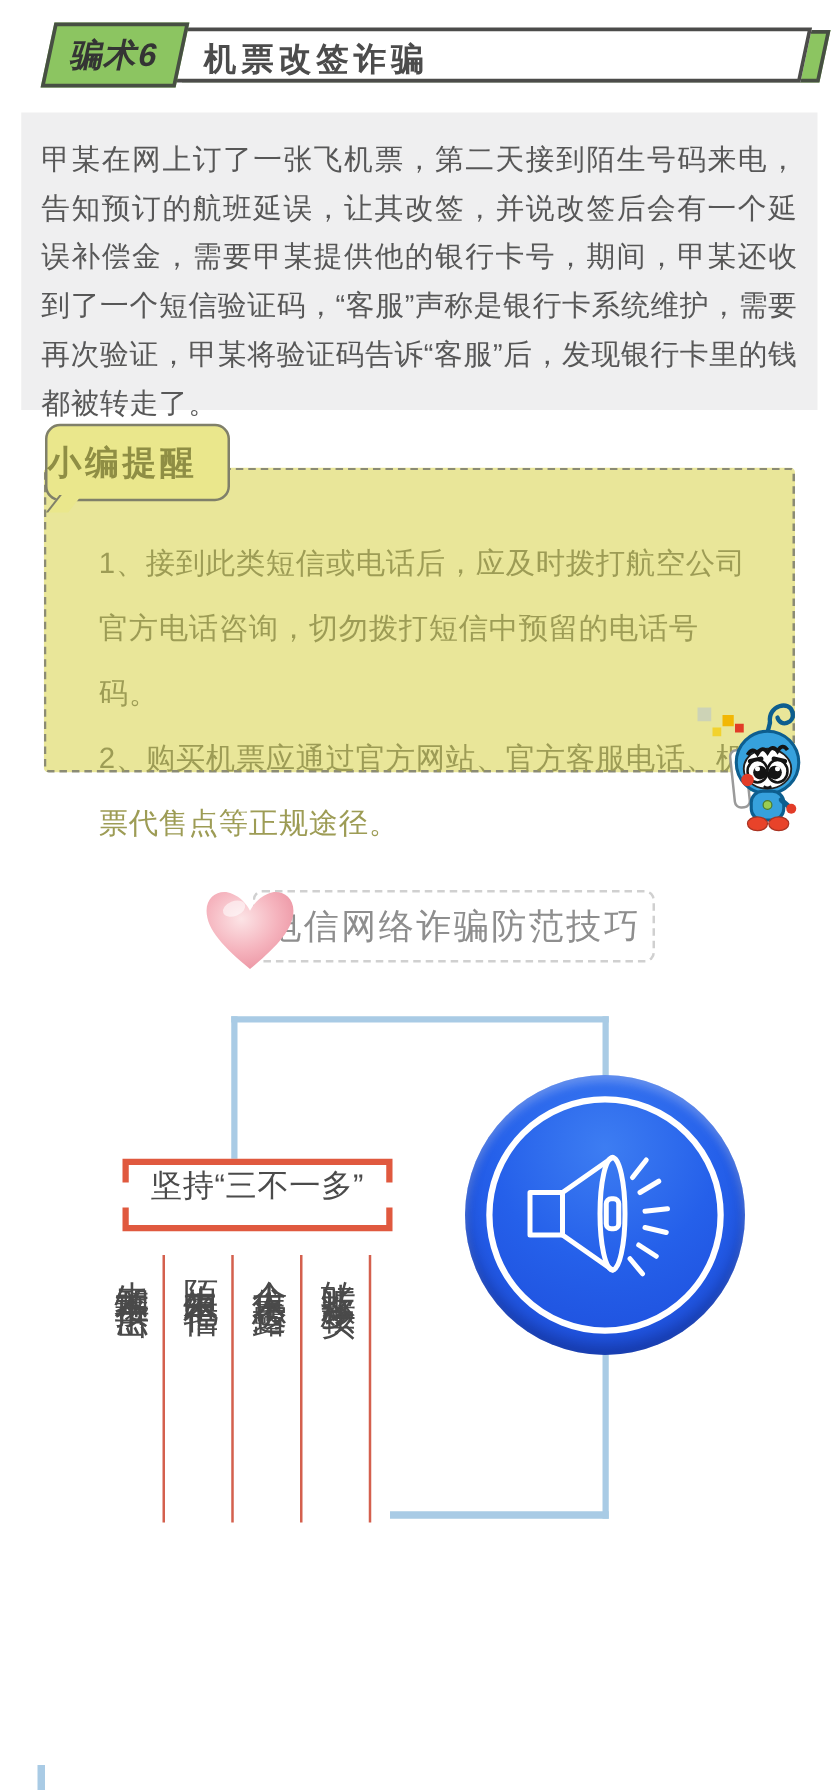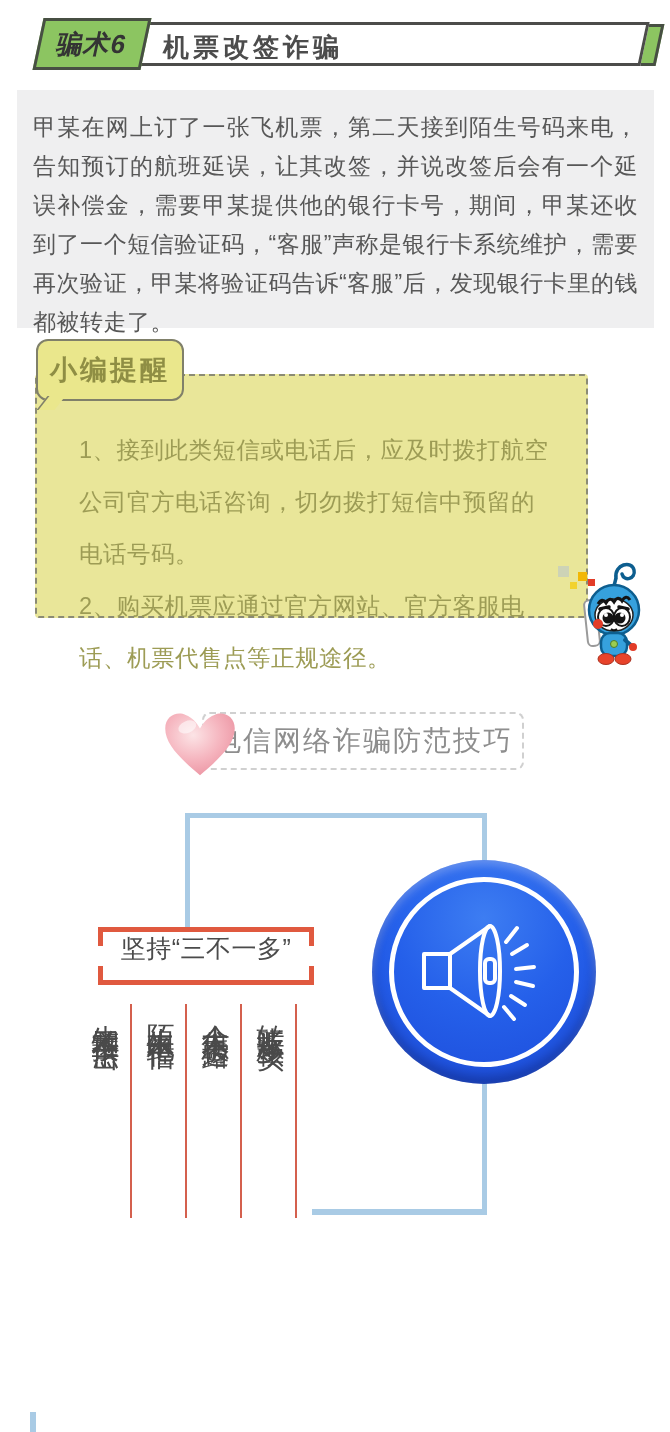--- a/index.html
+++ b/index.html
@@ -35,31 +35,31 @@
     position:absolute; left:17px; top:90px; width:637px; height:238px;
     background:#efeff0; padding:18px 16px;
   }
   .story p {
     font-size:23px; line-height:39px; color:#575757;
     letter-spacing:0.5px; text-align:justify;
   }
 
   
   .reminder-box {
-    position:absolute; left:35px; top:374px; width:553px; height:244px;
+    position:absolute; left:35px; top:374px; width:601px; height:244px;
     background:#e9e699; border:2px dashed #8b8b74; border-radius:4px;
     padding:48px 30px 0 42px;
   }
   .reminder-box p {
     font-size:23.5px; line-height:52px; color:#9d9c55; letter-spacing:0.5px;
   }
   .reminder-tab {
     position:absolute; left:36px; top:339px; width:148px; height:62px;
     background:#eae78c; border:2px solid #80806a; border-radius:12px;
-    display:flex; align-items:center; justify-content:center; z-index:2;
+    display:flex; align-items:center; z-index:2;
   }
   .reminder-tab::after {
     content:""; position:absolute; left:4px; bottom:-11px; width:16px; height:14px;
     background:#eae78c; border-left:2px solid #80806a; transform:skewX(-38deg);
   }
   .reminder-tab span { font-size:27px; font-weight:700; color:#8f8e44; letter-spacing:3px; }
   .mascot { position:absolute; left:552px; top:552px; width:112px; height:114px; z-index:3; }
 
   
   .heart { position:absolute; left:156px; top:704px; width:88px; height:78px; z-index:2; }

